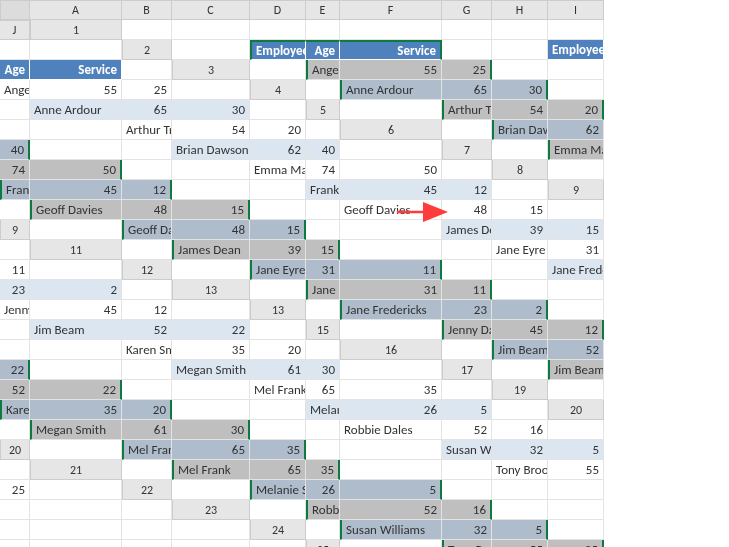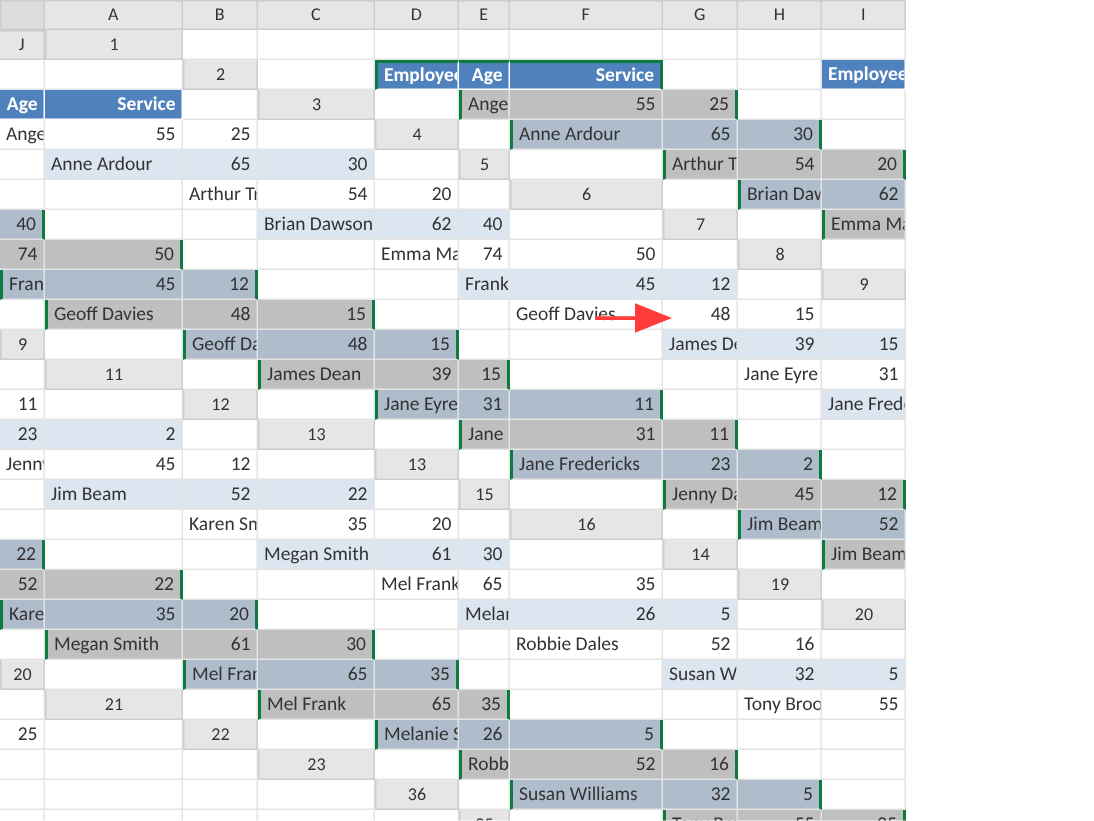--- a/index.html
+++ b/index.html
@@ -257,21 +257,21 @@
     <div class="cell"></div>
     <div class="cell lband1 sel-left">Jim Beam</div>
     <div class="cell lband1 num">52</div>
     <div class="cell lband1 num sel-right">22</div>
     <div class="cell"></div>
     <div class="cell"></div>
     <div class="cell rband1">Megan Smith</div>
     <div class="cell rband1 num">61</div>
     <div class="cell rband1 num">30</div>
     <div class="cell"></div>
-    <div class="rowhdr">14</div>
+    <div class="rowhdr">17</div>
     <div class="cell"></div>
     <div class="cell lband0 sel-left">Jim Beam</div>
     <div class="cell lband0 num">52</div>
     <div class="cell lband0 num sel-right">22</div>
     <div class="cell"></div>
     <div class="cell"></div>
     <div class="cell rband0">Mel Frank</div>
     <div class="cell rband0 num">65</div>
     <div class="cell rband0 num">35</div>
     <div class="cell"></div>
@@ -334,21 +334,21 @@
     <div class="cell"></div>
     <div class="cell lband0 sel-left">Robbie Dales</div>
     <div class="cell lband0 num">52</div>
     <div class="cell lband0 num sel-right">16</div>
     <div class="cell"></div>
     <div class="cell"></div>
     <div class="cell"></div>
     <div class="cell"></div>
     <div class="cell"></div>
     <div class="cell"></div>
-    <div class="rowhdr">36</div>
+    <div class="rowhdr">24</div>
     <div class="cell"></div>
     <div class="cell lband1 sel-left">Susan Williams</div>
     <div class="cell lband1 num">32</div>
     <div class="cell lband1 num sel-right">5</div>
     <div class="cell"></div>
     <div class="cell"></div>
     <div class="cell"></div>
     <div class="cell"></div>
     <div class="cell"></div>
     <div class="cell"></div>

